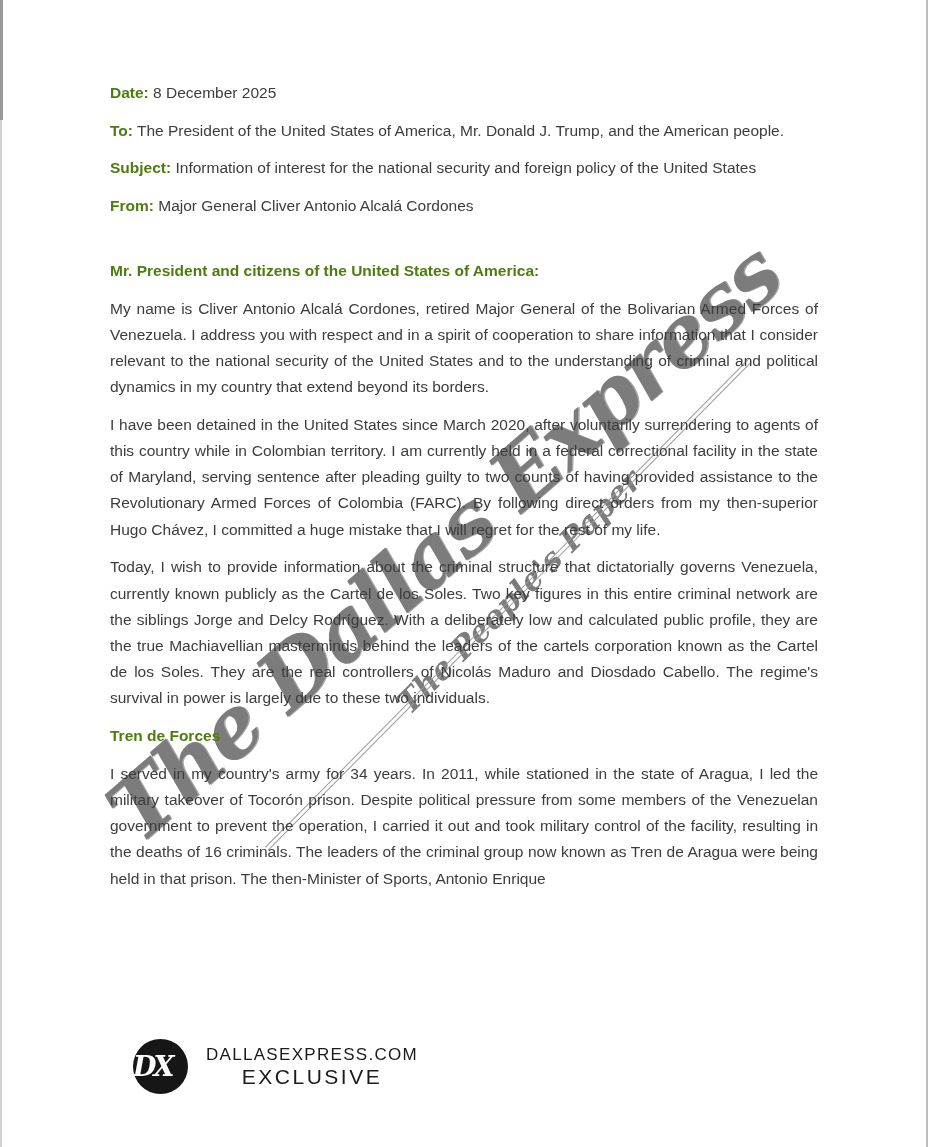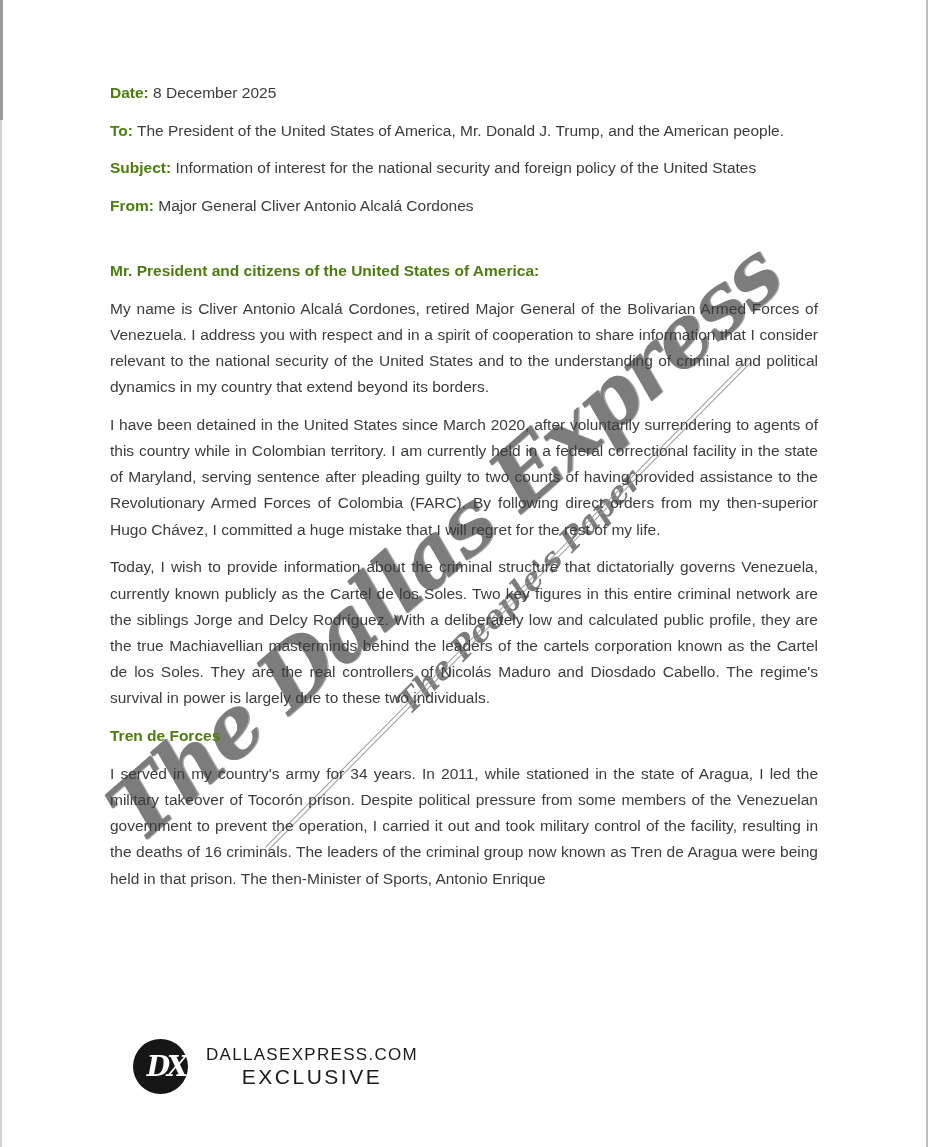--- a/index.html
+++ b/index.html
@@ -129,21 +129,21 @@
     align-items: center;
     z-index: 2;
   }
   .logo-circle {
     width: 55px;
     height: 55px;
     border-radius: 50%;
     background: #161616;
     display: flex;
     align-items: center;
-    justify-content: flex-end;
+    justify-content: flex-start;
   }
   .logo-monogram {
     font-family: "DejaVu Serif", serif;
     font-weight: bold;
     font-style: italic;
     font-size: 27px;
     color: #ffffff;
     letter-spacing: -3px;
     padding-right: 3px;
   }

